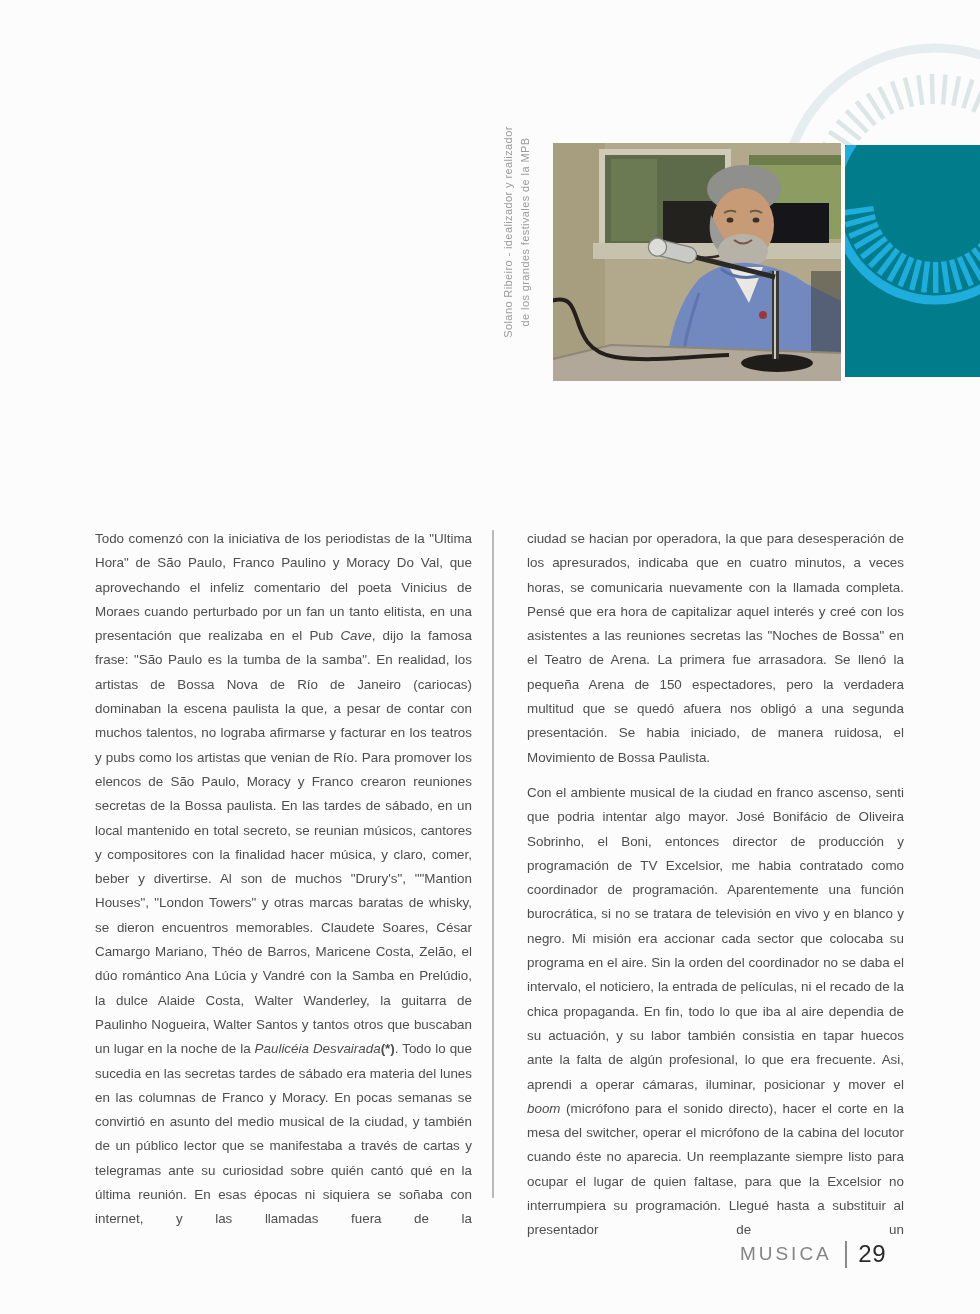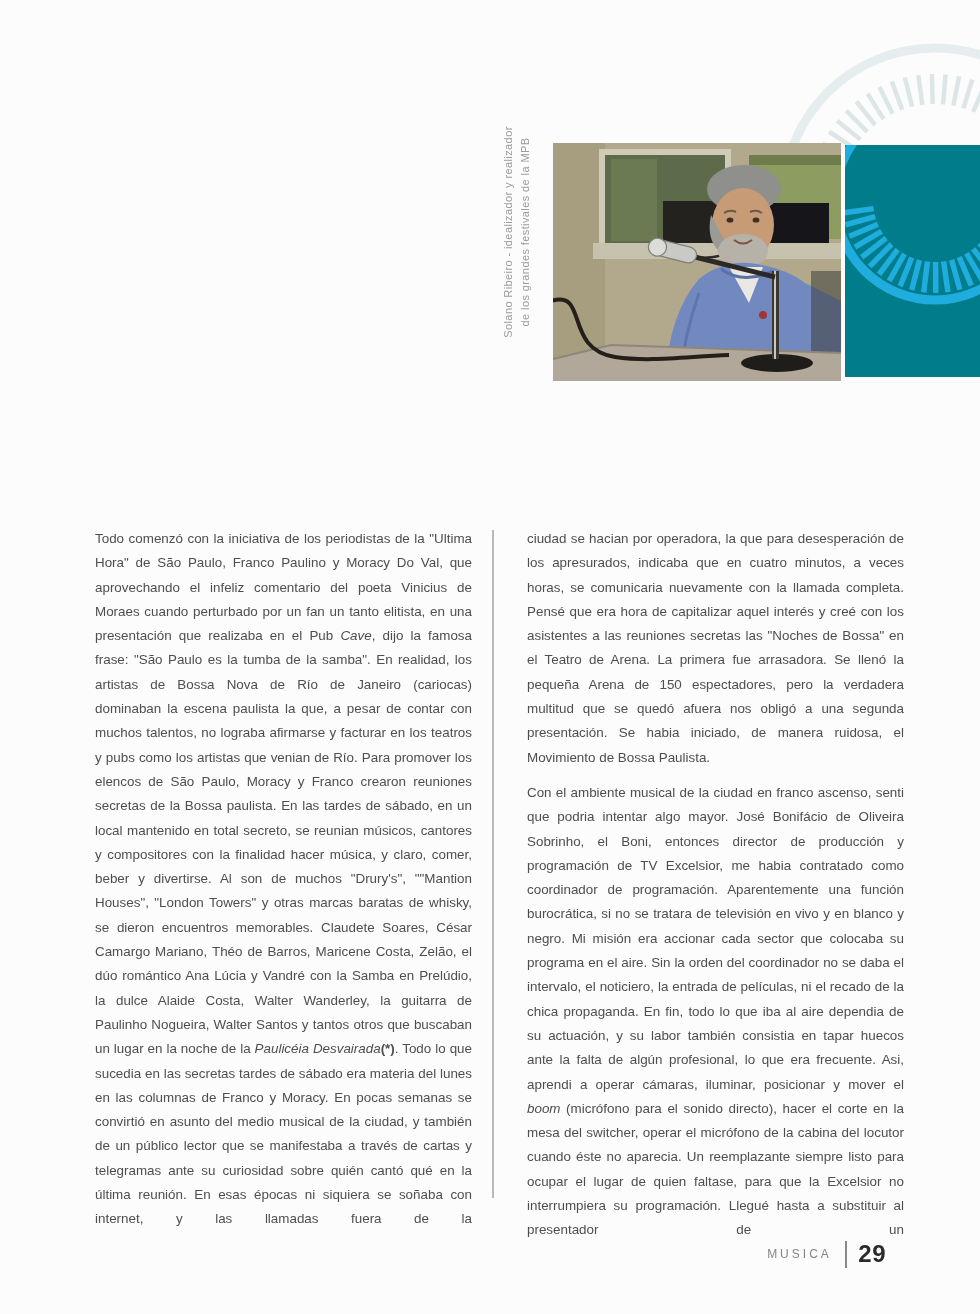--- a/index.html
+++ b/index.html
@@ -34,23 +34,23 @@
   .col p { margin:0; }
   .col p.runon { text-align-last:justify; }
   .col-left { left:95px; }
   .col-right { left:527px; }
   .col-right p + p { margin-top:11px; }
   .col-divider { position:absolute; left:492px; top:530px; width:2px; height:668px;
     background:var(--divider,#b9b9b9); }
 
   
   .footer { position:absolute; top:1240px; right:94px; display:flex; align-items:center; }
-  .footer .section { color:var(--footer,#858585); font-size:12px; letter-spacing:3px; }
+  .footer .section { color:var(--footer,#858585); font-size:19px; letter-spacing:3px; }
   .footer .fbar { width:2.5px; height:27px; background:#8a8a8a; margin:0 11px 0 13px; }
-  .footer .pnum { color:var(--pnum,#2b2b2b); font-size:24px; letter-spacing:0.5px;font-weight:bold; }
+  .footer .pnum { color:var(--pnum,#2b2b2b); font-size:24px; letter-spacing:0.5px; }
 </style>
 </head>
 <body>
 
 <div class="page">
 
   <div class="pale-decor">
     <svg id="pale-svg" width="290" height="400" viewBox="690 0 290 400">
       <circle cx="935" cy="200" r="152" fill="none" stroke-width="9" stroke="#e6edef"></circle>
     <line x1="839.9342654008093" y1="186.6393823078337" x2="810.2262233385621" y2="182.46418927903176" stroke="#dde6e6" stroke-width="4.5"></line>

